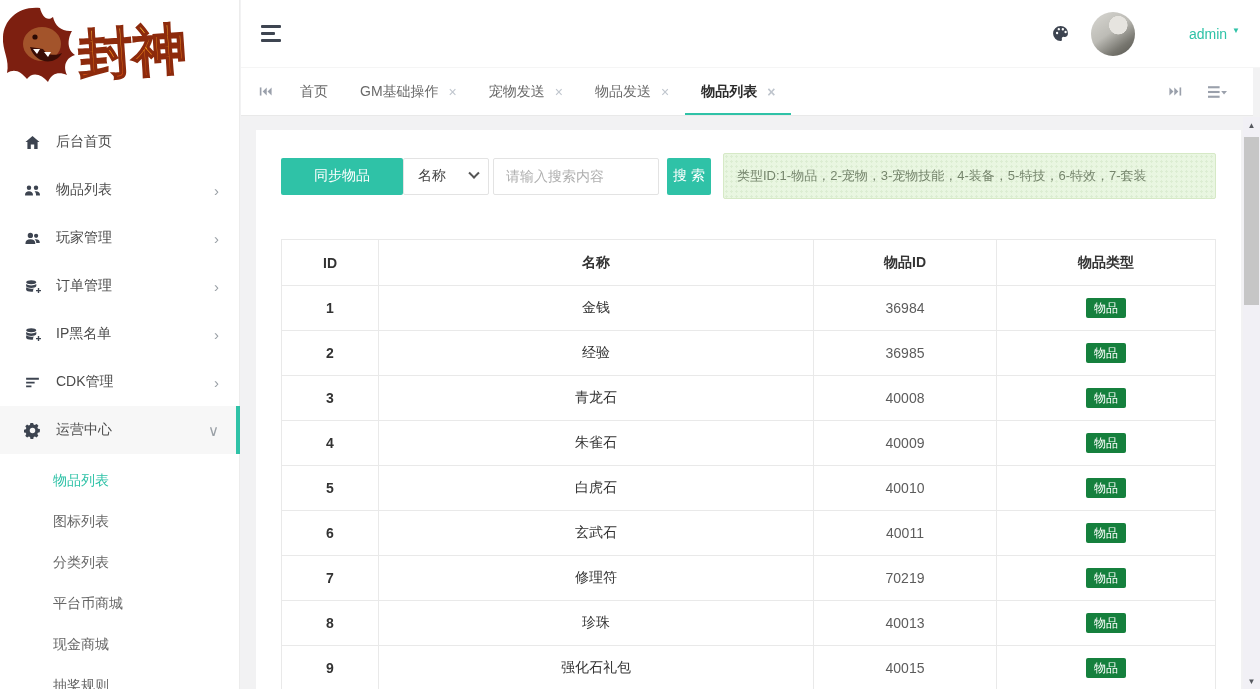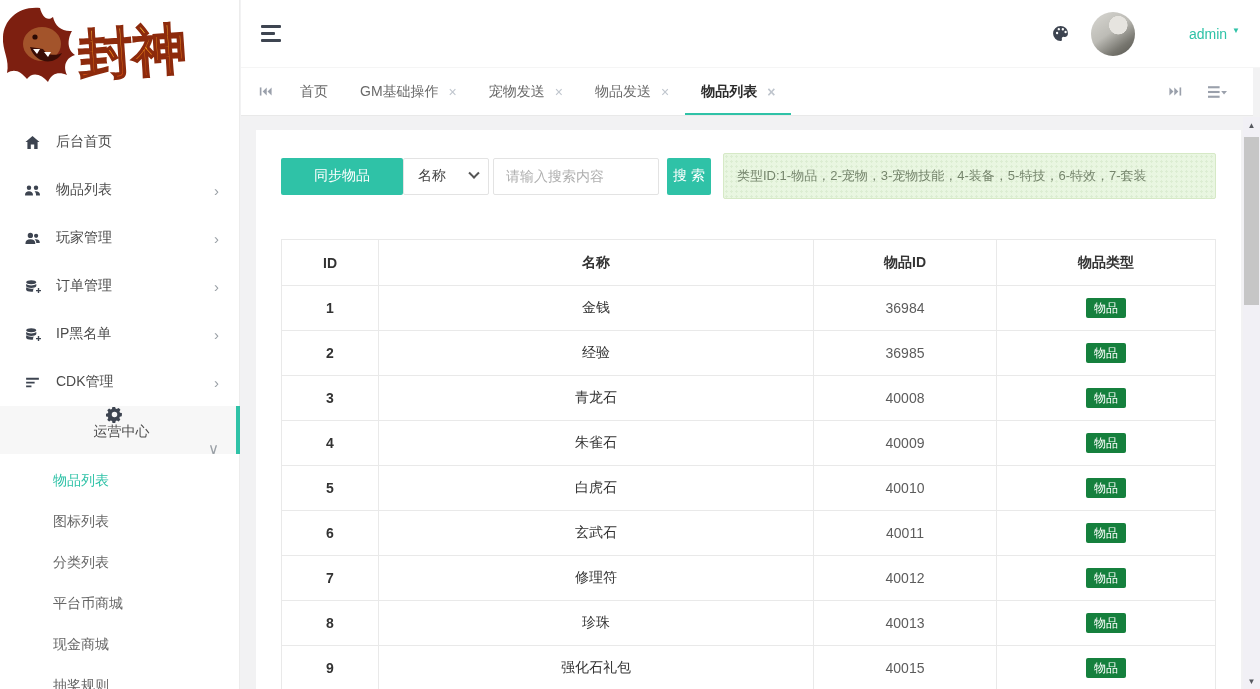--- a/index.html
+++ b/index.html
@@ -7,21 +7,21 @@
   body { font-family:"Liberation Sans","DejaVu Sans",sans-serif; background:#f2f2f3; position:relative; font-size:14px; color:#333; }
 
   
   .sidebar { position:absolute; left:0; top:0; width:240px; height:689px; background:#fff; border-right:1px solid #ececec; z-index:6; }
   .logo { height:108px; position:relative; overflow:hidden; }
   .side-nav { margin-top:10px; }
   .menu-item { height:48px; display:flex; align-items:center; padding:0 20px 0 24px; color:#4b4b4b; cursor:pointer; position:relative; }
   .menu-item .mi-icon { width:17px; height:17px; margin-right:15px; color:#3d4450; display:inline-flex; }
   .menu-item .mi-icon svg { width:17px; height:17px; }
   .menu-item .arrow { margin-left:auto; color:#9aa0a6; font-size:15px; line-height:1; }
-  .menu-item.active { background:#f7f7f7;flex-direction:column; }
+  .menu-item.active { background:#f7f7f7; }
   .menu-item.active::after { content:""; position:absolute; right:-1px; top:0; bottom:0; width:4px; background:#2fc2a7; }
   .submenu { padding-top:6px; }
   .submenu-item { height:41px; line-height:41px; padding-left:53px; color:#666; cursor:pointer; }
   .submenu-item.active { color:#2fc2a7; }
 
   
   .header { position:absolute; left:241px; right:0; top:0; height:68px; background:#fff; display:flex; align-items:center; padding:0 20px 0 18px; border-bottom:1px solid #f5f5f5; }
   .hamburger { display:inline-flex; flex-direction:column; gap:4px; cursor:pointer; padding:4px 2px; }
   .hamburger span { display:block; height:3px; background:#3e4551; border-radius:1px; }
   .hamburger .l1 { width:20px; } .hamburger .l2 { width:14px; } .hamburger .l3 { width:20px; }
@@ -329,21 +329,21 @@
             <td class="c-id">6</td>
             <td class="c-name">玄武石</td>
             <td>40011</td>
             <td>
               <span class="badge">物品</span>
             </td>
           </tr>
           <tr>
             <td class="c-id">7</td>
             <td class="c-name">修理符</td>
-            <td>40012</td>
+            <td>70219</td>
             <td>
               <span class="badge">物品</span>
             </td>
           </tr>
           <tr>
             <td class="c-id">8</td>
             <td class="c-name">珍珠</td>
             <td>40013</td>
             <td>
               <span class="badge">物品</span>

